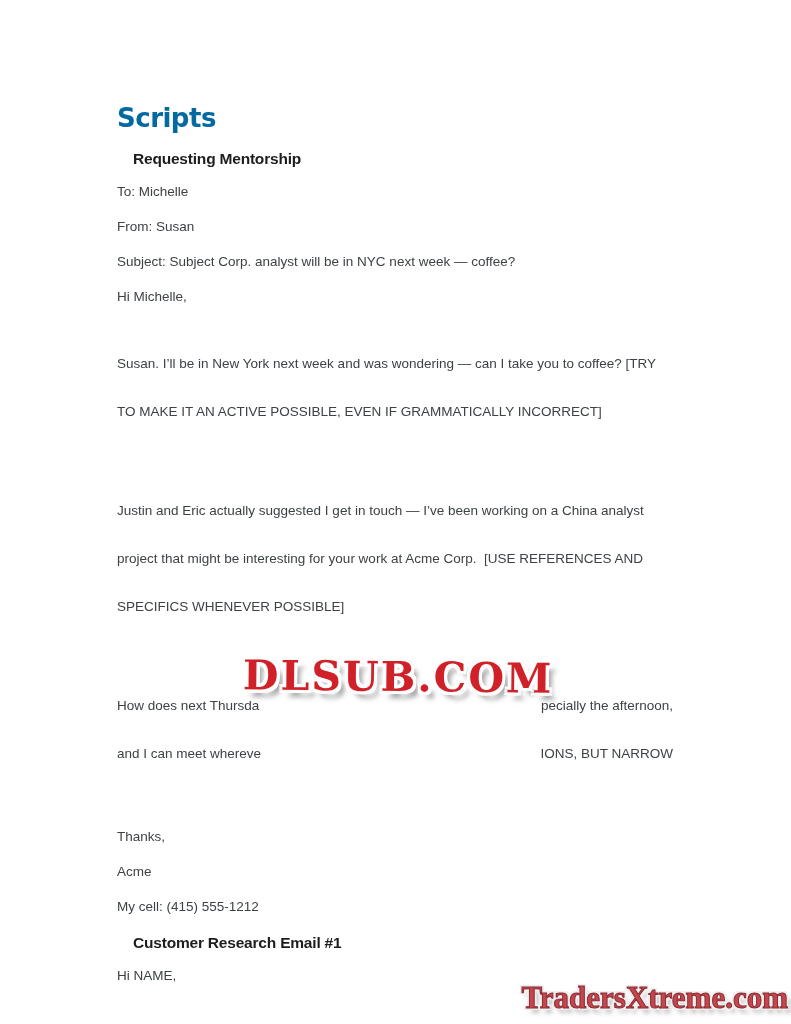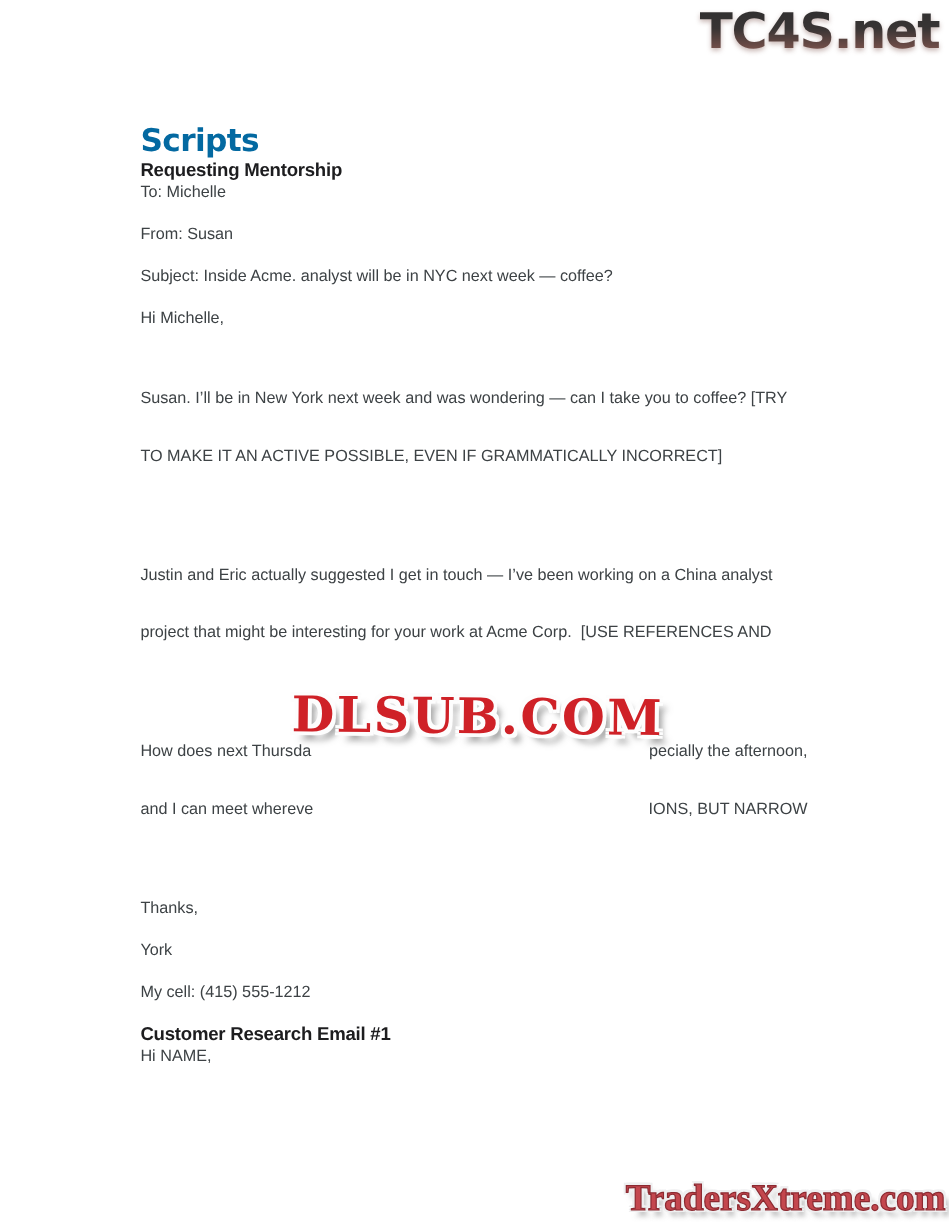--- a/index.html
+++ b/index.html
@@ -43,21 +43,21 @@
   h1.doc-title {
     margin: 103px 0 0 0;
     font-family: "DejaVu Sans", sans-serif;
     font-size: 26px;
     line-height: 31px;
     font-weight: 700;
     color: #0369a1;
     letter-spacing: -0.5px;
   }
   h2.sec-heading {
-    margin: 0;
+    margin: 16px;
     font-size: 15.5px;
     line-height: 18px;
     font-weight: 700;
     color: #1d1d1f;
     letter-spacing: -0.2px;
   }
   .m47 { margin-top: 47px; }
   .m21 { margin-top: 21px; }
   .m14 { margin-top: 14px; }
   .m22 { margin-top: 22px; }
@@ -117,57 +117,57 @@
        0   -2px 0 #efeff0,  0    2px 0 #efeff0,
        4px  5px 4px rgba(120, 120, 120, 0.5);
     user-select: none;
   }
 </style>
 </head>
 <body>
 
 <div class="page">
 
-  <div class="wm-top">TC4S.net</div>
 
   <div class="content">
 
     <h1 class="doc-title">Scripts</h1>
 
     <h2 class="sec-heading m47">Requesting Mentorship</h2>
 
     <p class="para m21">To: Michelle</p>
     <p class="para">From: Susan</p>
-    <p class="para">Subject: Inside Acme. analyst will be in NYC next week — coffee?</p>
+    <p class="para">Subject: Subject Corp. analyst will be in NYC next week — coffee?</p>
     <p class="para">Hi Michelle,</p>
 
     <p class="para">
       <span class="line">Susan. I’ll be in New York next week and was wondering — can I take you to coffee? [TRY</span>
       <span class="line">TO MAKE IT AN ACTIVE POSSIBLE, EVEN IF GRAMMATICALLY INCORRECT]</span>
     </p>
 
     <p class="para m3">
       <span class="line">Justin and Eric actually suggested I get in touch — I’ve been working on a China analyst</span>
       <span class="line">project that might be interesting for your work at Acme Corp.  [USE REFERENCES AND</span>
+      <span class="line">SPECIFICS WHENEVER POSSIBLE]</span>
     </p>
 
     <p class="para covered m3">
       <span class="cov-row">
         <span>How does next Thursda</span>
         <span>pecially the afternoon,</span>
       </span>
       <span class="cov-row">
         <span>and I can meet whereve</span>
         <span>IONS, BUT NARROW</span>
       </span>
       <span class="wm-center">DLSUB.COM</span>
     </p>
 
     <p class="para">Thanks,</p>
-    <p class="para">York</p>
+    <p class="para">Acme</p>
     <p class="para m3">My cell: (415) 555-1212</p>
 
     <h2 class="sec-heading m14">Customer Research Email #1</h2>
 
     <p class="para m22">Hi NAME,</p>
 
   </div>
 
   <div class="wm-bottom">TradersXtreme.com</div>
 

